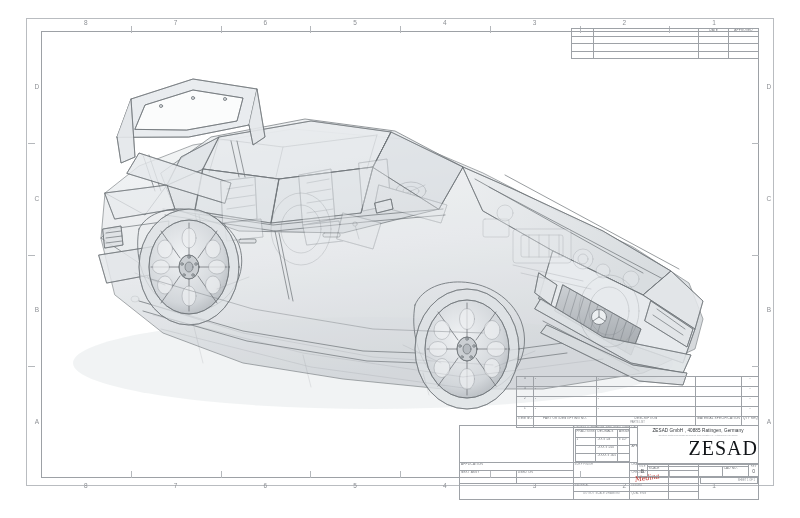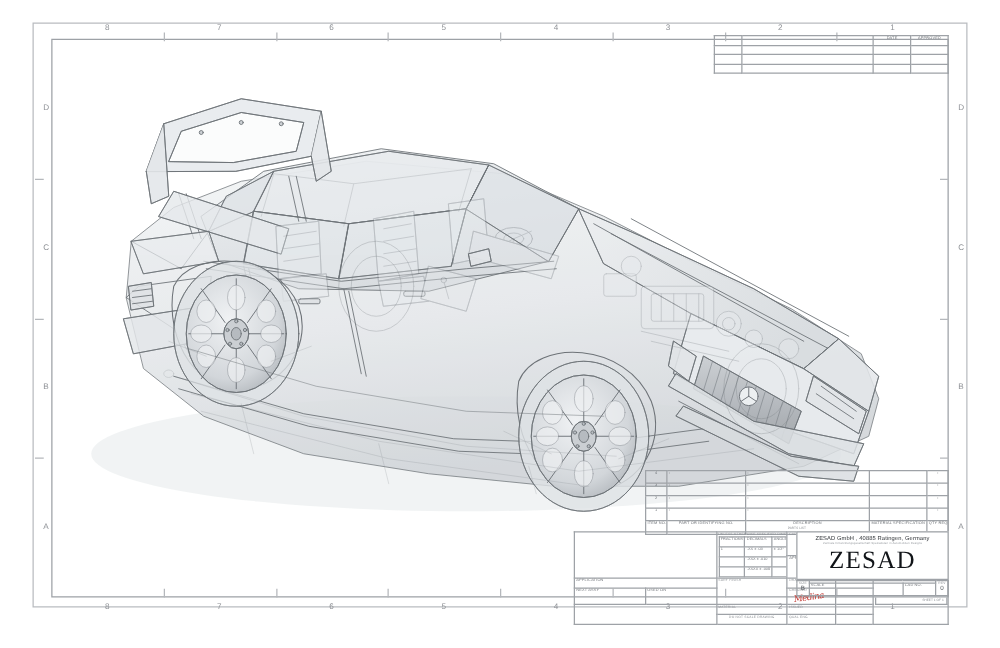--- a/index.html
+++ b/index.html
@@ -159,20 +159,21 @@
     margin-top: .8px;
     letter-spacing: .1px;
   }
   #company-logo {
     font-family: "Liberation Serif", serif;
     font-size: 20px;
     color: #111418;
     letter-spacing: 1px;
     margin-top: 1px;
     line-height: 22px;
+    text-align: right;
   }
 
   .center { text-align: center; }
   .mid { vertical-align: middle; }
 </style>
 </head>
 <body>
 
 <div id="sheet">
 

